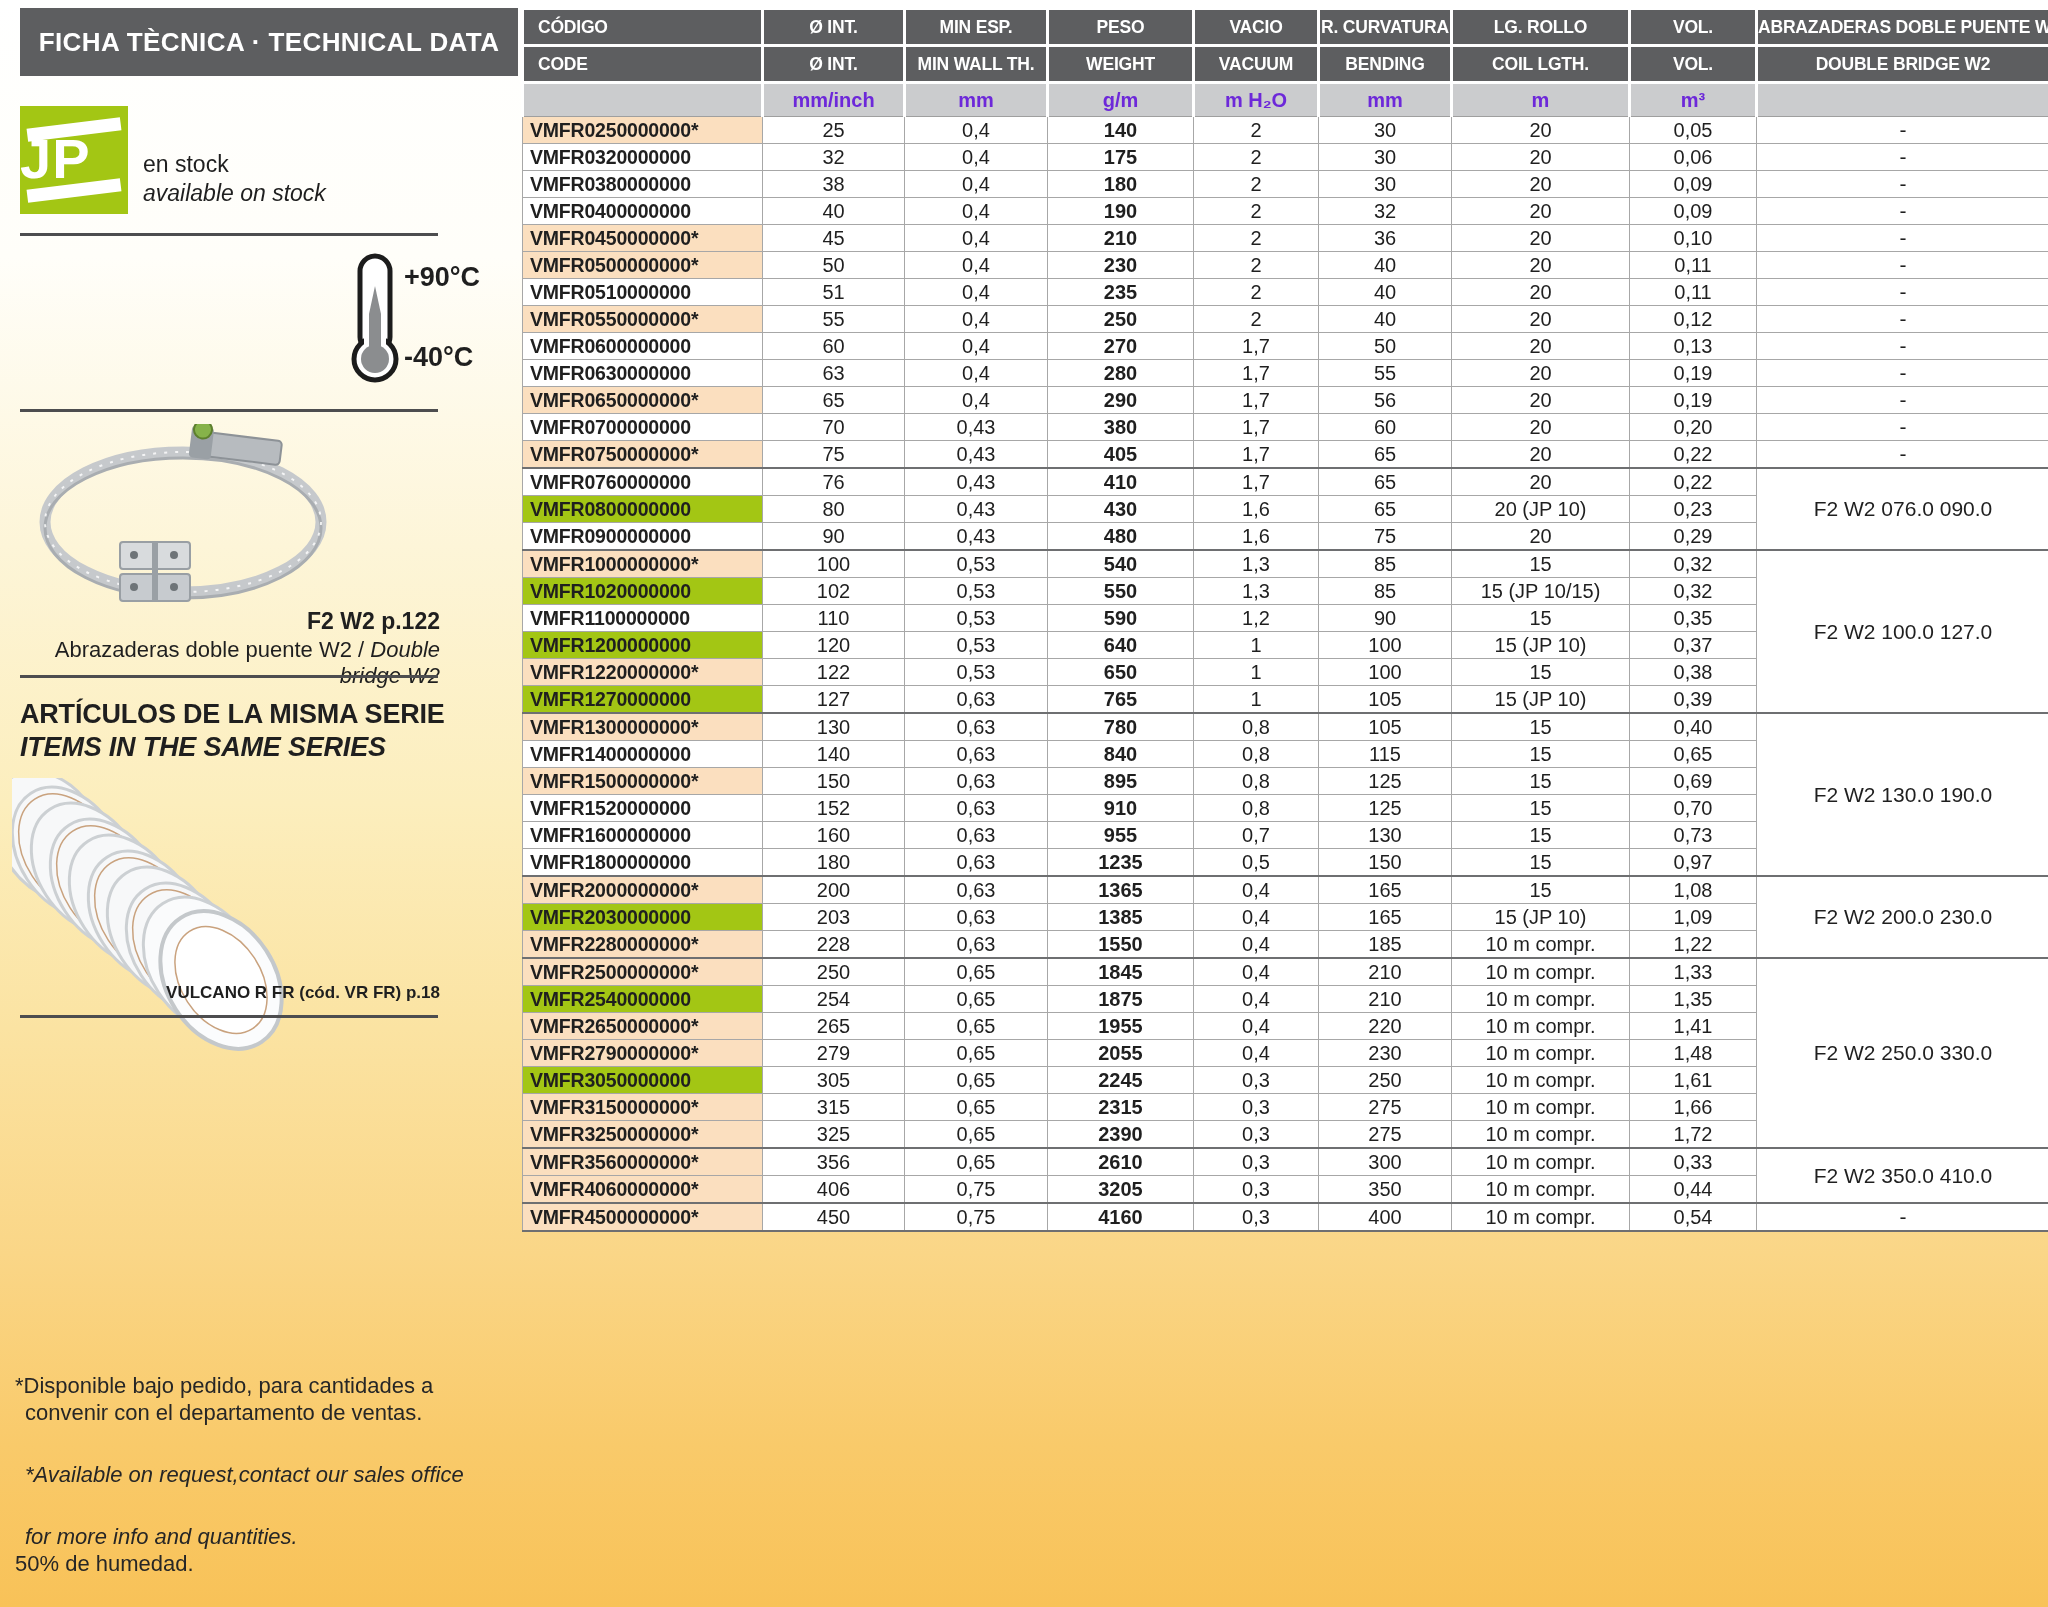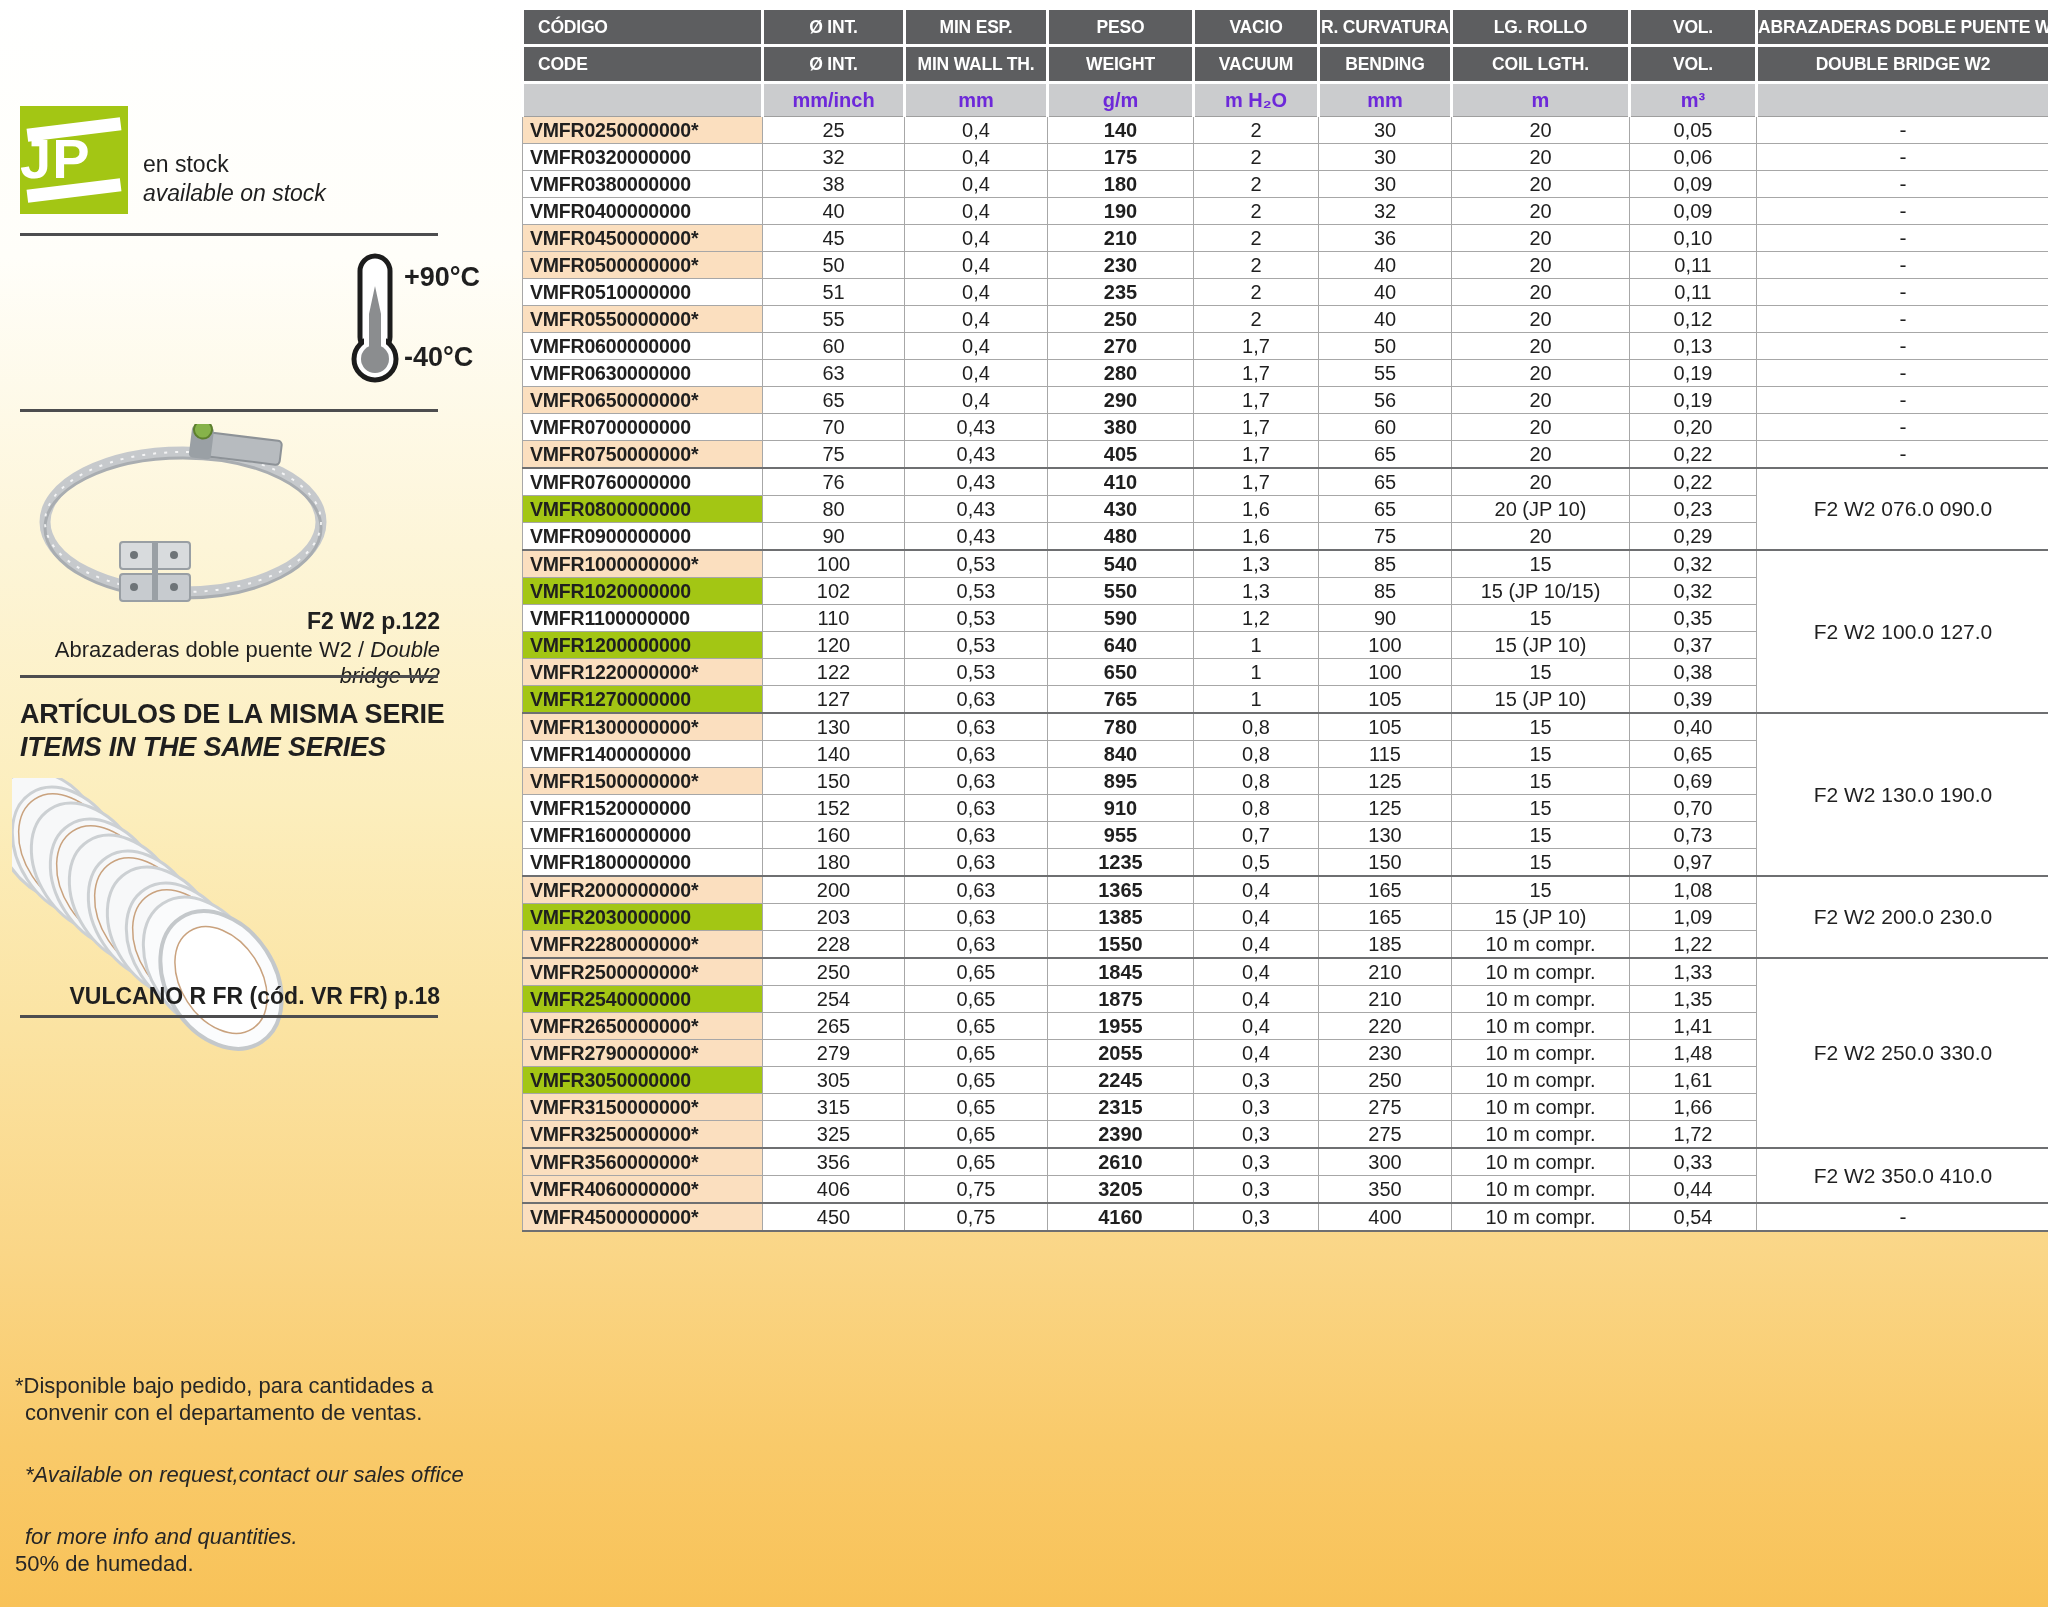--- a/index.html
+++ b/index.html
@@ -30,21 +30,21 @@
   .temp-max{position:absolute;left:404px;top:262px;font-size:27px;font-weight:bold;}
   .temp-min{position:absolute;left:404px;top:342px;font-size:27px;font-weight:bold;}
   .clamp{position:absolute;left:28px;top:424px;}
   .cap-right{position:absolute;left:20px;width:420px;text-align:right;}
   .cap-ref{top:608px;font-weight:bold;font-size:23px;}
   .cap-sub{top:637px;font-size:22px;}
   .cap-sub .it{font-style:italic;}
   .series-es{position:absolute;left:20px;top:699px;font-size:27px;font-weight:bold;letter-spacing:-.2px;}
   .series-en{position:absolute;left:20px;top:732px;font-size:27px;font-weight:bold;font-style:italic;letter-spacing:-.2px;}
   .hose{position:absolute;left:12px;top:778px;}
-  .hose-cap{top:983px;font-weight:bold;font-size:23px;}
+  .hose-cap{top:983px;font-weight:bold;font-size:17px;}
   .notes{position:absolute;left:15px;top:1372px;width:480px;font-size:22px;line-height:27px;color:#262626;}
   .notes .it{font-style:italic;margin-top:35px;}
   .notes .ind{padding-left:10px;}
   .notes .gap{margin-top:23px;}
 
   
   table.spec{position:absolute;left:521px;top:7px;width:1527px;border-collapse:collapse;table-layout:fixed;}
   table.spec thead th{background:#5d5e60;color:#fff;font-size:17.5px;font-weight:bold;height:34px;
                       border:3px solid #fff;text-align:center;letter-spacing:-.2px;padding:0;white-space:nowrap;overflow:hidden;}
   table.spec thead th.code-h{text-align:left;padding-left:14px;}
@@ -58,20 +58,21 @@
   table.spec tbody td.weight{font-weight:bold;}
   table.spec tbody td.bridge{font-size:21px;}
   table.spec tbody tr.gstart td{border-top:2px solid #6e6f71;}
   table.spec tbody tr.last td{border-bottom:2px solid #6e6f71;}
 </style>
 </head>
 <body>
 
 <div class="page">
 
+  <div class="title-bar">FICHA TÈCNICA · TECHNICAL DATA</div>
 
   <div class="jp-logo">
     <div class="jp-stripe top"></div>
     <div class="jp-text">JP</div>
     <div class="jp-stripe bot"></div>
   </div>
   <div class="stock">
     <div>en stock</div>
     <div class="it">available on stock</div>
   </div>

